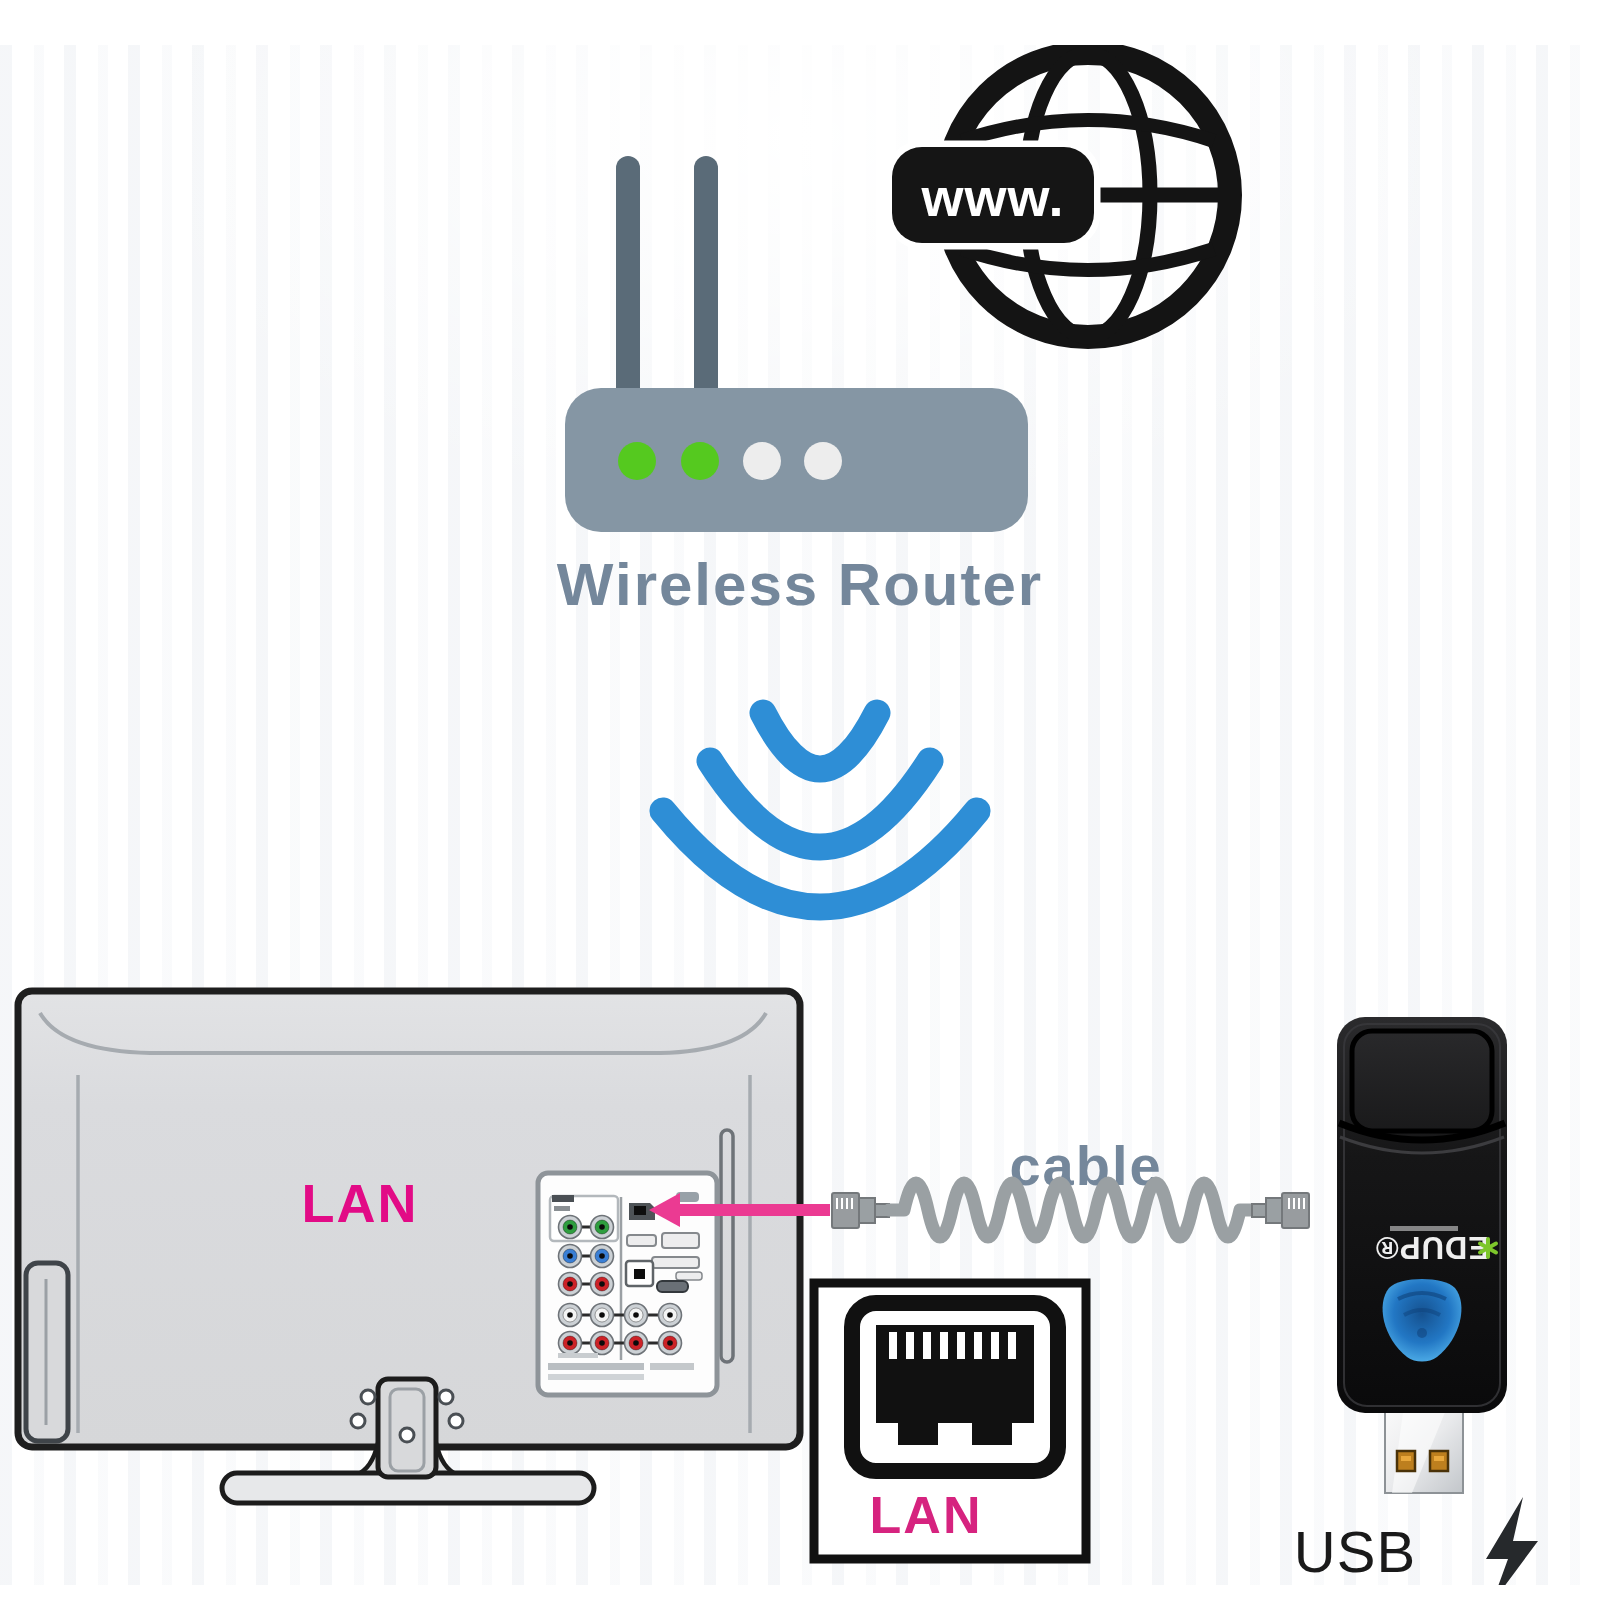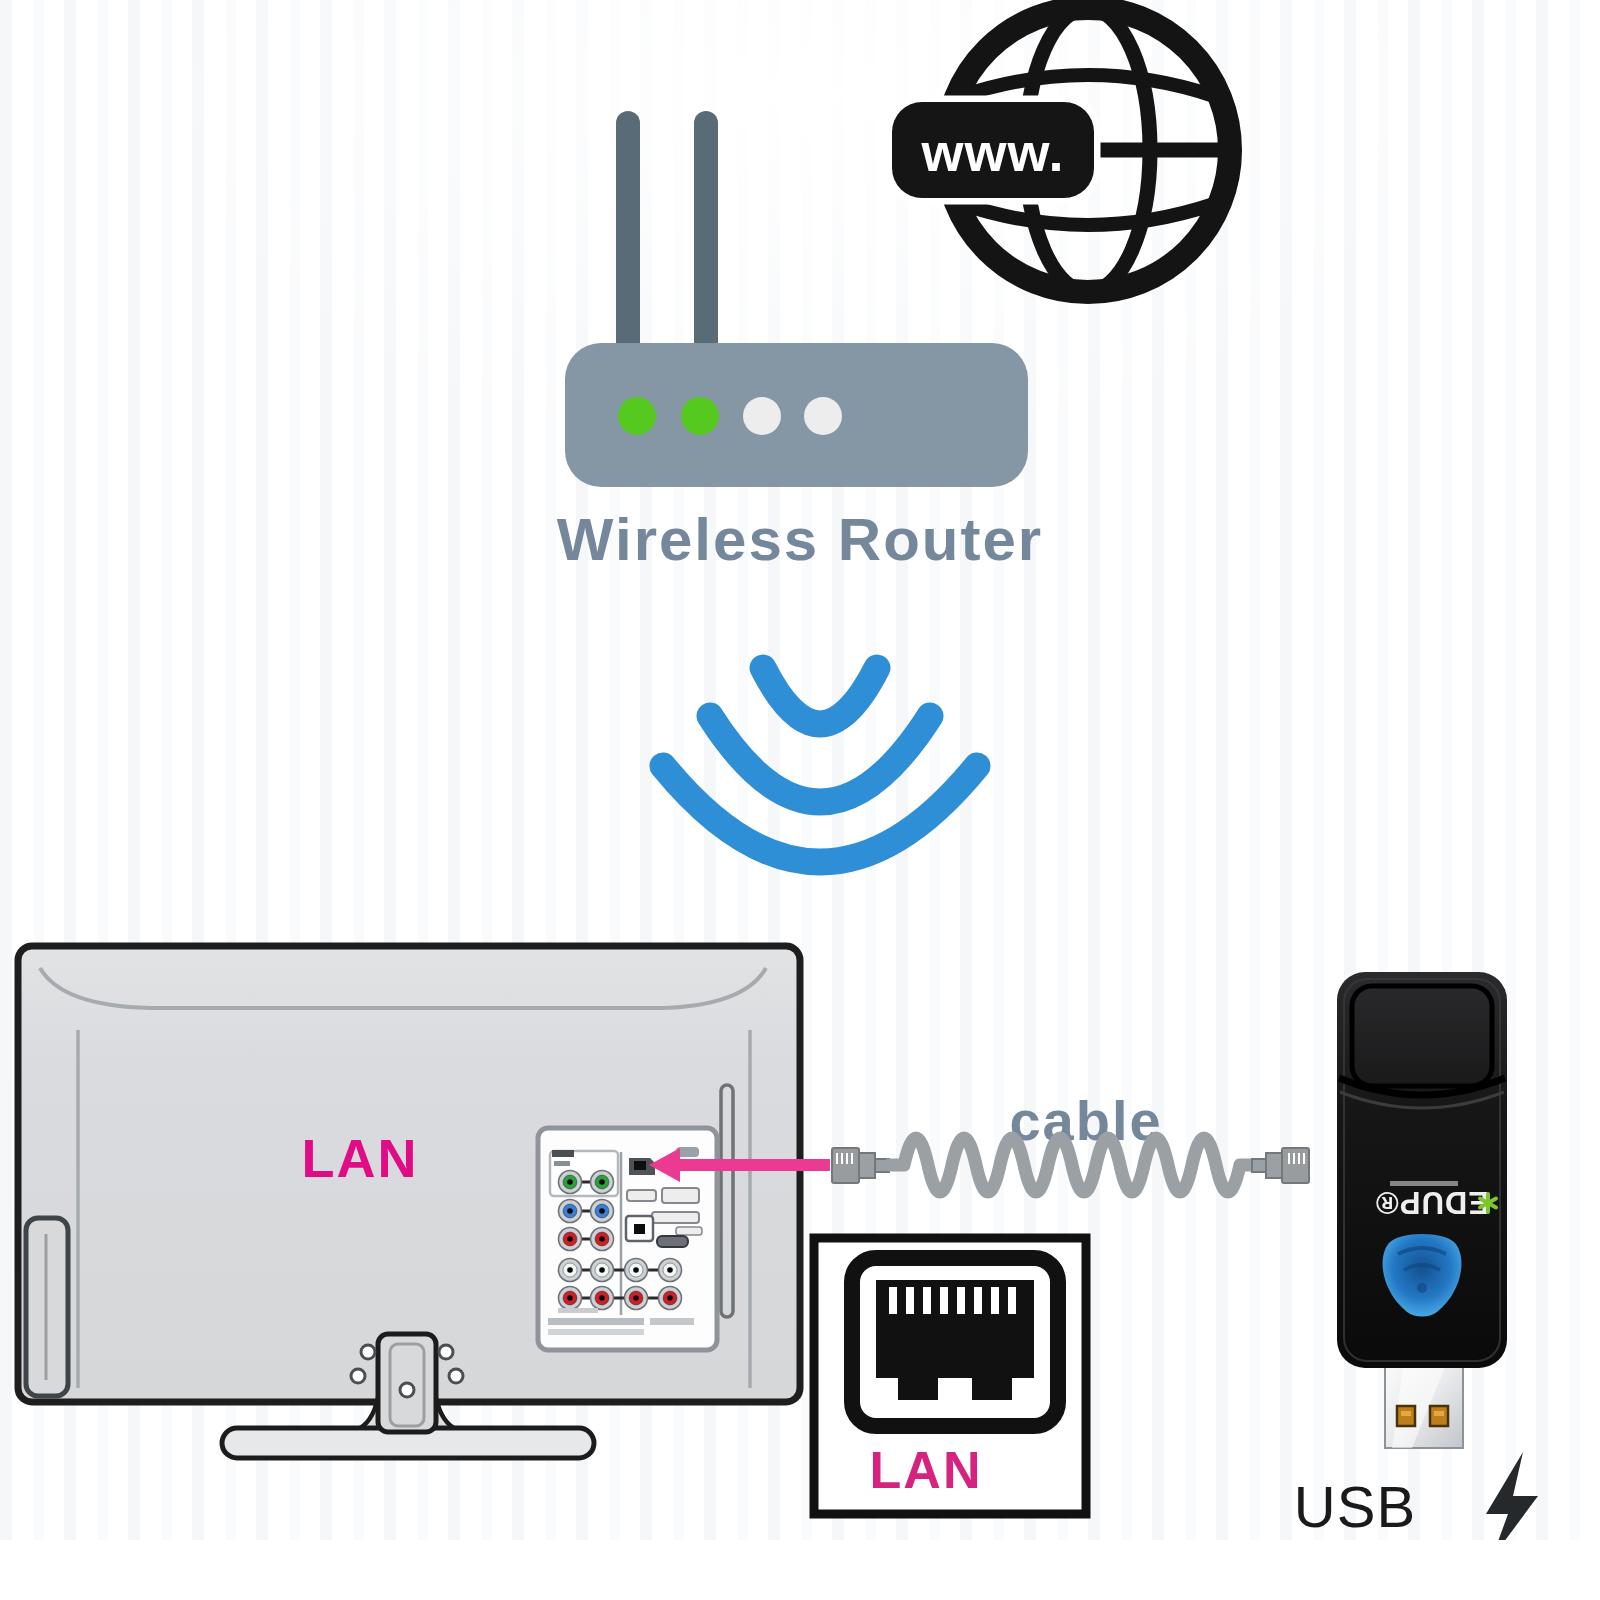--- a/index.html
+++ b/index.html
@@ -7,20 +7,21 @@
   .stage{
     position:relative;width:1600px;height:1540px;overflow:hidden;
     background:
       radial-gradient(ellipse 900px 520px at 50% 6%, #ffffff 0%, rgba(255,255,255,0) 75%),
       repeating-linear-gradient(90deg,
         rgba(205,213,224,.20) 0px, rgba(205,213,224,.20) 12px,
         rgba(255,255,255,0) 12px, rgba(255,255,255,0) 34px,
         rgba(213,220,230,.13) 34px, rgba(213,220,230,.13) 44px,
         rgba(255,255,255,0) 44px, rgba(255,255,255,0) 64px),
       #ffffff;
+    margin-top: 45px;
   }
   svg text{font-family:"Liberation Sans", sans-serif;}
 </style>
 </head>
 <body>
 
 <div class="stage">
 <svg width="1600" height="1600" viewBox="0 0 1600 1600">
   <defs>
     <linearGradient id="tvFill" x1="0" y1="0" x2="0" y2="1">

